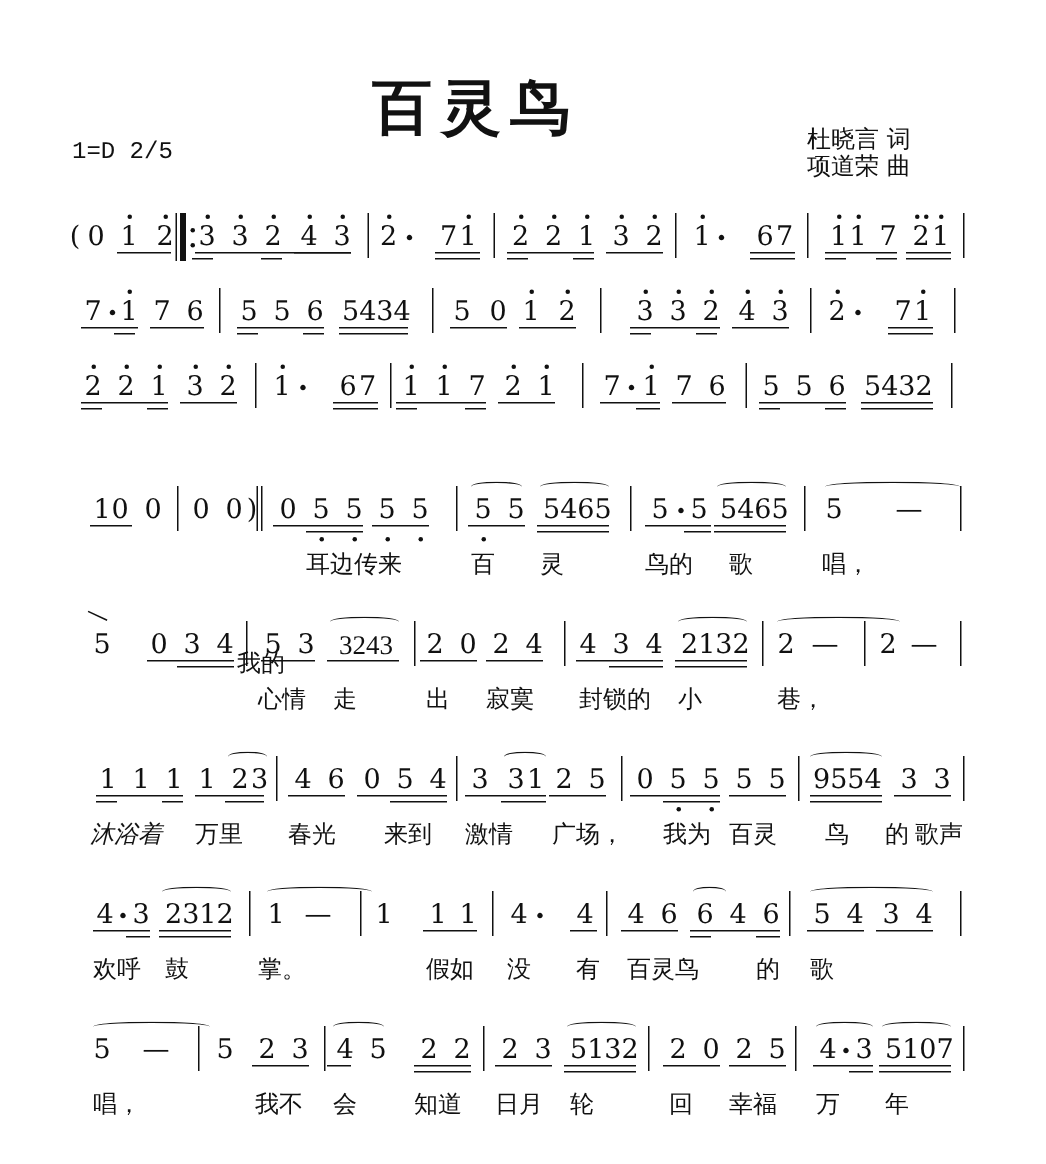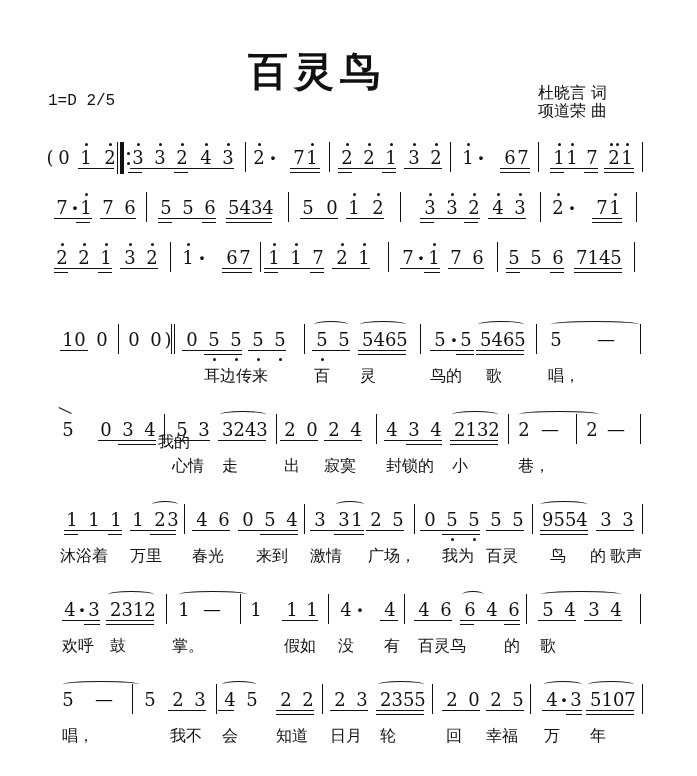--- a/index.html
+++ b/index.html
@@ -178,21 +178,21 @@
     <div class="dot-h" style="left: 362.5px; top: 243px;"></div>
     <div class="n" style="left: 402px; top: 248px; width: 12px;">7</div>
     <div class="n" style="left: 415px; top: 248px; width: 12px; font-size: 20px; font-weight: bold;">·</div>
     <div class="n" style="left: 428px; top: 248px; width: 12px;">1</div>
     <div class="dot-h" style="left: 432.5px; top: 243px;"></div>
     <div class="n" style="left: 450px; top: 248px; width: 12px;">7</div>
     <div class="n" style="left: 472px; top: 248px; width: 12px;">6</div>
     <div class="n" style="left: 508px; top: 248px; width: 12px;">5</div>
     <div class="n" style="left: 530px; top: 248px; width: 12px;">5</div>
     <div class="n" style="left: 552px; top: 248px; width: 12px;">6</div>
-    <div class="n" style="left: 576px; top: 248px; width: 44px;">7145</div>
+    <div class="n" style="left: 576px; top: 248px; width: 44px;">5432</div>
     <div class="ul" style="left: 54px; width: 58px; top: 268px;"></div>
     <div class="ul" style="left: 54px; width: 14px; top: 272px;"></div>
     <div class="ul" style="left: 98px; width: 14px; top: 272px;"></div>
     <div class="ul" style="left: 120px; width: 38px; top: 268px;"></div>
     <div class="ul" style="left: 222px; width: 30px; top: 268px;"></div>
     <div class="ul" style="left: 222px; width: 30px; top: 272px;"></div>
     <div class="ul" style="left: 264px; width: 60px; top: 268px;"></div>
     <div class="ul" style="left: 264px; width: 14px; top: 272px;"></div>
     <div class="ul" style="left: 310px; width: 14px; top: 272px;"></div>
     <div class="ul" style="left: 332px; width: 38px; top: 268px;"></div>
@@ -260,21 +260,21 @@
     <div class="lyr" style="left: 360px; top: 366px;">灵</div>
     <div class="lyr" style="left: 430px; top: 366px;">鸟的</div>
     <div class="lyr" style="left: 486px; top: 366px;">歌</div>
     <div class="lyr" style="left: 548px; top: 366px;">唱，</div>
     <div class="n" style="left: 62px; top: 420px; width: 12px;">5</div>
     <div class="n" style="left: 100px; top: 420px; width: 12px;">0</div>
     <div class="n" style="left: 122px; top: 420px; width: 12px;">3</div>
     <div class="n" style="left: 144px; top: 420px; width: 12px;">4</div>
     <div class="n" style="left: 176px; top: 420px; width: 12px;">5</div>
     <div class="n" style="left: 198px; top: 420px; width: 12px;">3</div>
-    <div class="n" style="left: 222px; top: 420px; width: 44px;">3243</div>
+    <div class="n" style="left: 222px; top: 420px; width: 44px; font-family: Liberation Serif, serif;">3243</div>
     <div class="n" style="left: 284px; top: 420px; width: 12px;">2</div>
     <div class="n" style="left: 306px; top: 420px; width: 12px;">0</div>
     <div class="n" style="left: 328px; top: 420px; width: 12px;">2</div>
     <div class="n" style="left: 350px; top: 420px; width: 12px;">4</div>
     <div class="n" style="left: 386px; top: 420px; width: 12px;">4</div>
     <div class="n" style="left: 408px; top: 420px; width: 12px;">3</div>
     <div class="n" style="left: 430px; top: 420px; width: 12px;">4</div>
     <div class="n" style="left: 454px; top: 420px; width: 44px;">2132</div>
     <div class="n" style="left: 518px; top: 420px; width: 12px;">2</div>
     <div class="n" style="left: 540px; top: 420px; width: 20px;">—</div>
@@ -353,21 +353,21 @@
     <div class="ul" style="left: 540px; width: 48px; top: 534px;"></div>
     <div class="ul" style="left: 596px; width: 38px; top: 530px;"></div>
     <div class="bar" style="left: 184px; top: 504px; height: 30px;"></div>
     <div class="bar" style="left: 304px; top: 504px; height: 30px;"></div>
     <div class="bar" style="left: 414px; top: 504px; height: 30px;"></div>
     <div class="bar" style="left: 532px; top: 504px; height: 30px;"></div>
     <div class="bar" style="left: 642px; top: 504px; height: 30px;"></div>
     <div class="slur" style="left: 152px; width: 26px; top: 501px;"></div>
     <div class="slur" style="left: 336px; width: 28px; top: 501px;"></div>
     <div class="slur" style="left: 540px; width: 48px; top: 501px;"></div>
-    <div class="lyr" style="left: 60px; top: 546px;">沐浴着</div>
+    <div class="lyr" style="left: 60px; top: 546px; font-style: italic;">沐浴着</div>
     <div class="lyr" style="left: 130px; top: 546px;">万里</div>
     <div class="lyr" style="left: 192px; top: 546px;">春光</div>
     <div class="lyr" style="left: 256px; top: 546px;">来到</div>
     <div class="lyr" style="left: 310px; top: 546px;">激情</div>
     <div class="lyr" style="left: 368px; top: 546px;">广场，</div>
     <div class="lyr" style="left: 442px; top: 546px;">我为</div>
     <div class="lyr" style="left: 486px; top: 546px;">百灵</div>
     <div class="lyr" style="left: 550px; top: 546px;">鸟</div>
     <div class="lyr" style="left: 590px; top: 546px;">的</div>
     <div class="lyr" style="left: 610px; top: 546px;">歌声</div>
@@ -427,21 +427,21 @@
     <div class="n" style="left: 92px; top: 690px; width: 24px;">—</div>
     <div class="n" style="left: 144px; top: 690px; width: 12px;">5</div>
     <div class="n" style="left: 172px; top: 690px; width: 12px;">2</div>
     <div class="n" style="left: 194px; top: 690px; width: 12px;">3</div>
     <div class="n" style="left: 224px; top: 690px; width: 12px;">4</div>
     <div class="n" style="left: 246px; top: 690px; width: 12px;">5</div>
     <div class="n" style="left: 280px; top: 690px; width: 12px;">2</div>
     <div class="n" style="left: 302px; top: 690px; width: 12px;">2</div>
     <div class="n" style="left: 334px; top: 690px; width: 12px;">2</div>
     <div class="n" style="left: 356px; top: 690px; width: 12px;">3</div>
-    <div class="n" style="left: 380px; top: 690px; width: 44px;">2355</div>
+    <div class="n" style="left: 380px; top: 690px; width: 44px;">5132</div>
     <div class="n" style="left: 446px; top: 690px; width: 12px;">2</div>
     <div class="n" style="left: 468px; top: 690px; width: 12px;">0</div>
     <div class="n" style="left: 490px; top: 690px; width: 12px;">2</div>
     <div class="n" style="left: 512px; top: 690px; width: 12px;">5</div>
     <div class="n" style="left: 546px; top: 690px; width: 12px;">4</div>
     <div class="n" style="left: 558px; top: 690px; width: 12px; font-size: 20px; font-weight: bold;">·</div>
     <div class="n" style="left: 570px; top: 690px; width: 12px;">3</div>
     <div class="n" style="left: 590px; top: 690px; width: 44px;">5107</div>
     <div class="ul" style="left: 168px; width: 38px; top: 710px;"></div>
     <div class="ul" style="left: 218px; width: 16px; top: 710px;"></div>

